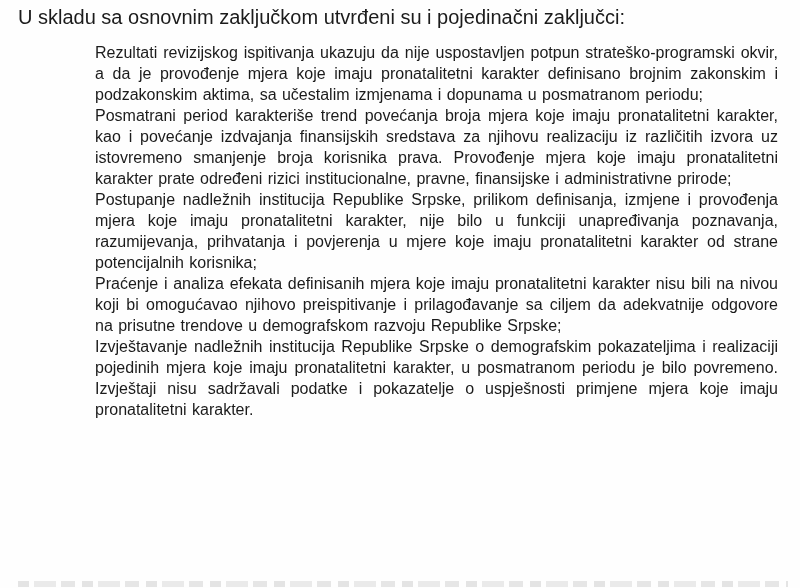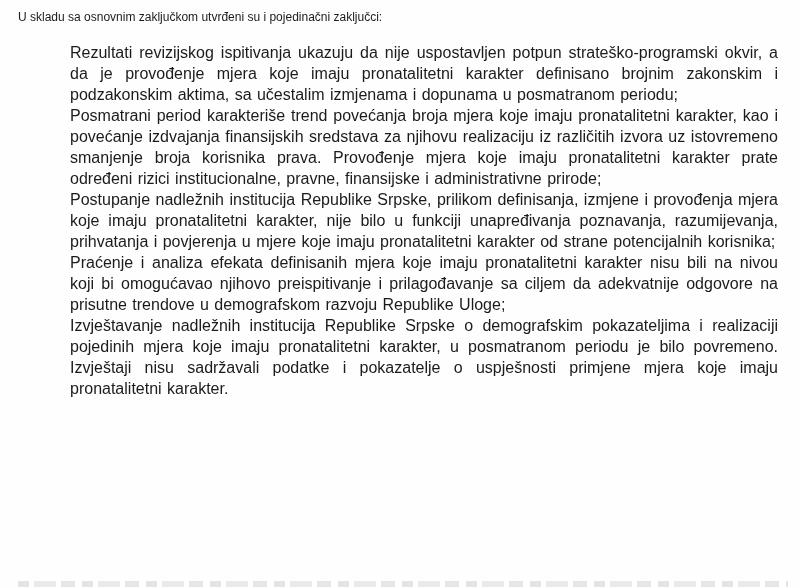--- a/index.html
+++ b/index.html
@@ -16,35 +16,36 @@
     color: #1b1b1b;
     -webkit-font-smoothing: antialiased;
   }
   .doc {
     position: absolute;
     top: 7px;
     left: 18px;
     right: 22px;
   }
   .intro {
-    font-size: 12px;
+    font-size: 20px;
     line-height: 21px;
     margin: 0 0 14px 0;
     text-align: left;
   }
   ul.conclusions {
     list-style: none;
     margin: 0;
     padding: 0;
   }
   ul.conclusions > li {
     display: flex;
     align-items: flex-start;
     margin: 0;
     padding: 0;
+    gap: 25px;
   }
   .marker-col {
     flex: 0 0 52px;
     box-sizing: border-box;
     padding-left: 21px;
     padding-top: 8px;
   }
   .bullet-square {
     width: 5px;
     height: 5px;
@@ -99,21 +100,21 @@
       <li>
     <span class="marker-col">
       <span class="bullet-square"></span>
     </span>
     <span class="bullet-text">Postupanje nadležnih institucija Republike Srpske, prilikom definisanja, izmjene i provođenja mjera koje imaju pronatalitetni karakter, nije bilo u funkciji unapređivanja poznavanja, razumijevanja, prihvatanja i povjerenja u mjere koje imaju pronatalitetni karakter od strane potencijalnih korisnika;</span>
   </li>
       <li>
     <span class="marker-col">
       <span class="bullet-square"></span>
     </span>
-    <span class="bullet-text">Praćenje i analiza efekata definisanih mjera koje imaju pronatalitetni karakter nisu bili na nivou koji bi omogućavao njihovo preispitivanje i prilagođavanje sa ciljem da adekvatnije odgovore na prisutne trendove u demografskom razvoju Republike Uloge;</span>
+    <span class="bullet-text">Praćenje i analiza efekata definisanih mjera koje imaju pronatalitetni karakter nisu bili na nivou koji bi omogućavao njihovo preispitivanje i prilagođavanje sa ciljem da adekvatnije odgovore na prisutne trendove u demografskom razvoju Republike Srpske;</span>
   </li>
       <li>
     <span class="marker-col">
       <span class="bullet-square"></span>
     </span>
     <span class="bullet-text">Izvještavanje nadležnih institucija Republike Srpske o demografskim pokazateljima i realizaciji pojedinih mjera koje imaju pronatalitetni karakter, u posmatranom periodu je bilo povremeno. Izvještaji nisu sadržavali podatke i pokazatelje o uspješnosti primjene mjera koje imaju pronatalitetni karakter.</span>
   </li>
     </ul>
 </div>
 

